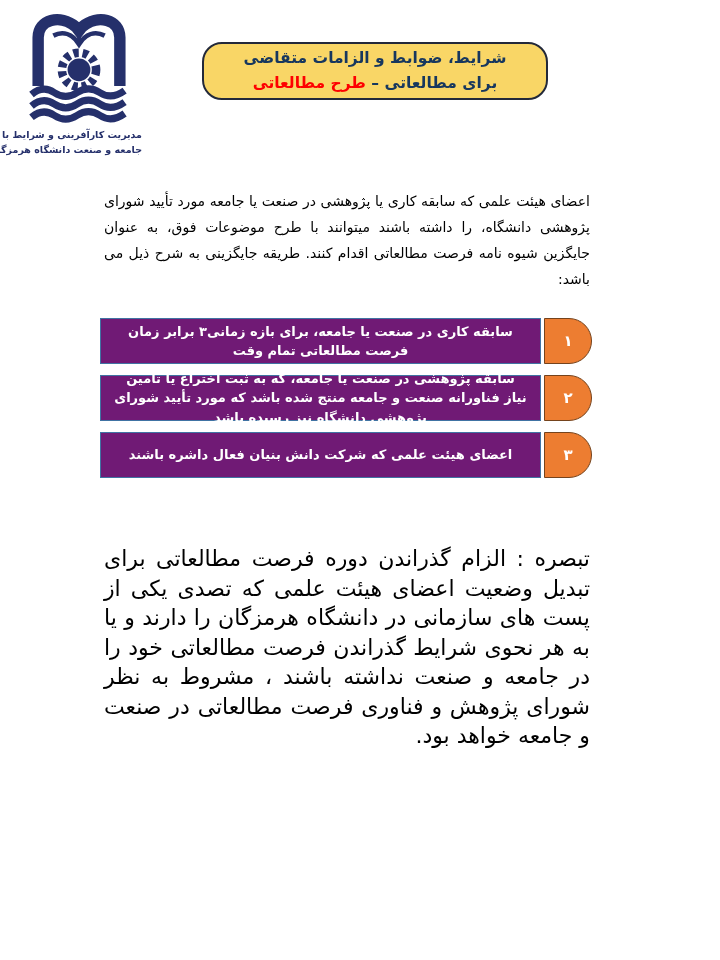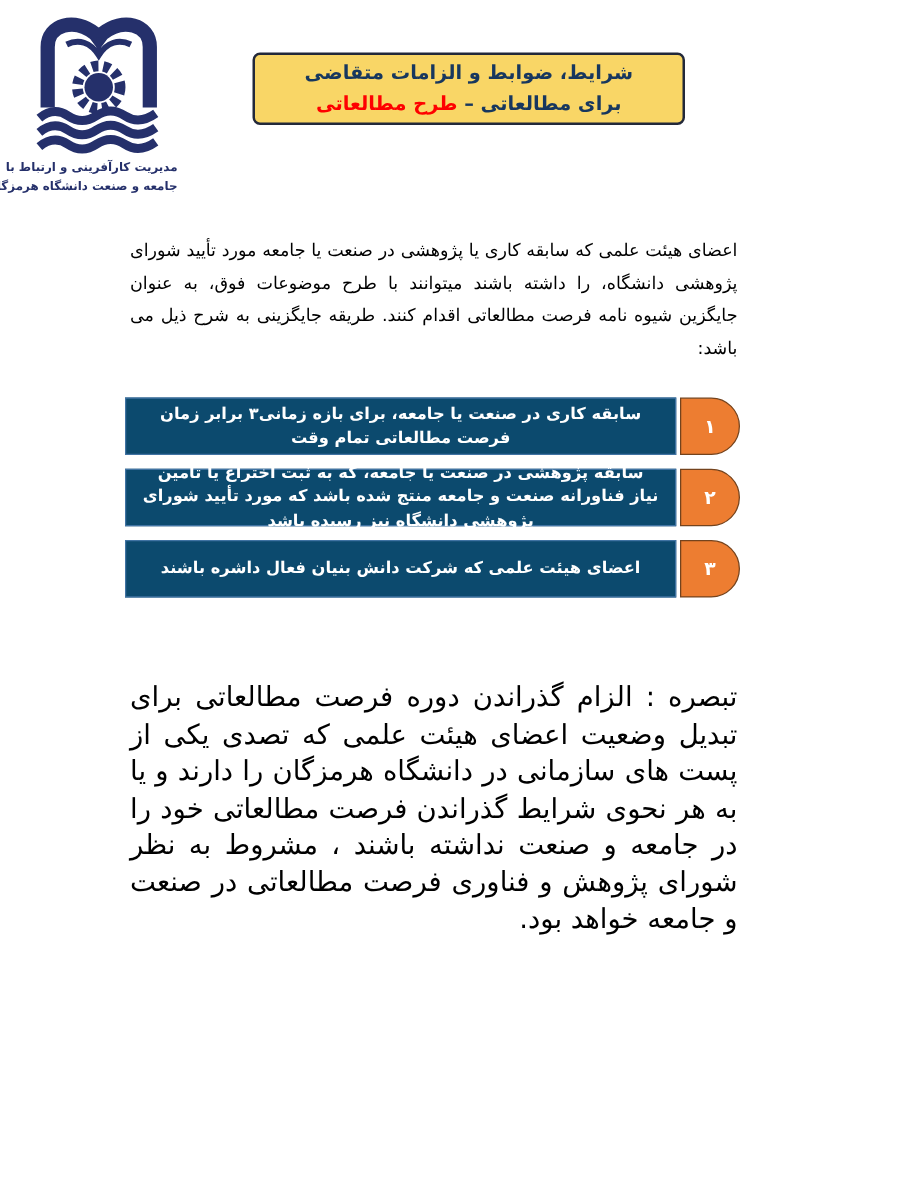--- a/index.html
+++ b/index.html
@@ -12,21 +12,21 @@
     position:absolute;left:16px;top:6px;width:126px;text-align:center;
   }
   .logo-emblem{display:block;margin:0 auto;}
   .logo-caption{
     margin-top:2px;color:#25306b;font-weight:bold;font-size:9.5px;line-height:1.55;
     direction:rtl;white-space:nowrap;
   }
   
   .title-box{
     position:absolute;left:202px;top:42px;width:346px;height:58px;
-    background:#f9d666;border:2px solid #23293a;border-radius:6px;
+    background:#f9d666;border:2px solid #23293a;border-radius:20px;
     display:flex;flex-direction:column;align-items:center;justify-content:center;
     direction:rtl;font-weight:bold;font-size:15.5px;line-height:1.6;
     color:#17375e;box-sizing:border-box;
   }
   .title-highlight{color:#fe0000;}
   
   .intro-par{
     position:absolute;left:104px;top:174px;width:486px;
     direction:rtl;text-align:justify;color:#000;
     font-size:14px;line-height:26px;
@@ -37,21 +37,21 @@
     font-size:22px;line-height:29.5px;
   }
   
   .steps{
     position:absolute;left:100px;top:318px;width:492px;
   }
   .step-row{
     display:flex;flex-direction:row;align-items:stretch;height:46px;margin-bottom:11px;
   }
   .step-bar{
-    flex:1;background:#0c4a6e;border:1px solid #4073a3;
+    flex:1;background:#701a75;border:1px solid #4073a3;
     display:flex;align-items:center;justify-content:center;
     color:#ffffff;font-weight:bold;font-size:13px;line-height:1.5;
     direction:rtl;text-align:center;padding:0 12px;box-sizing:border-box;
   }
   .step-badge{
     width:48px;margin-left:3px;background:#ed7d31;border:1.5px solid #74431d;
     border-radius:0 25px 25px 0;box-sizing:border-box;
     display:flex;align-items:center;justify-content:center;
     color:#ffffff;font-weight:bold;font-size:15px;direction:rtl;
   }
@@ -71,21 +71,21 @@
       <circle cx="60" cy="67" r="18" stroke-width="9" stroke-dasharray="5.6 4.2"></circle>
 
       <path d="M10,93 Q22,83 34,91 T58,91 T82,91 T108,89" stroke-width="7.5"></path>
       <path d="M10,105 Q22,95 34,103 T58,103 T82,103 T108,101" stroke-width="7.5"></path>
       <path d="M10,117 Q22,107 34,115 T58,115 T82,115 T108,113" stroke-width="7.5"></path>
     </g>
 
     <circle cx="60" cy="67" r="12" fill="#25306b"></circle>
   </svg>
   <div class="logo-caption">
-    <div>مدیریت کارآفرینی و ارتباط با</div>
+    <div>مدیریت کارآفرینی و شرایط با</div>
     <div>جامعه و صنعت دانشگاه هرمزگان</div>
   </div>
 </div>
 
 <div class="title-box">
   <div>شرایط، ضوابط و الزامات متقاضی</div>
   <div>
     <span>برای مطالعاتی – </span><span class="title-highlight">طرح مطالعاتی</span>
   </div>
 </div>

